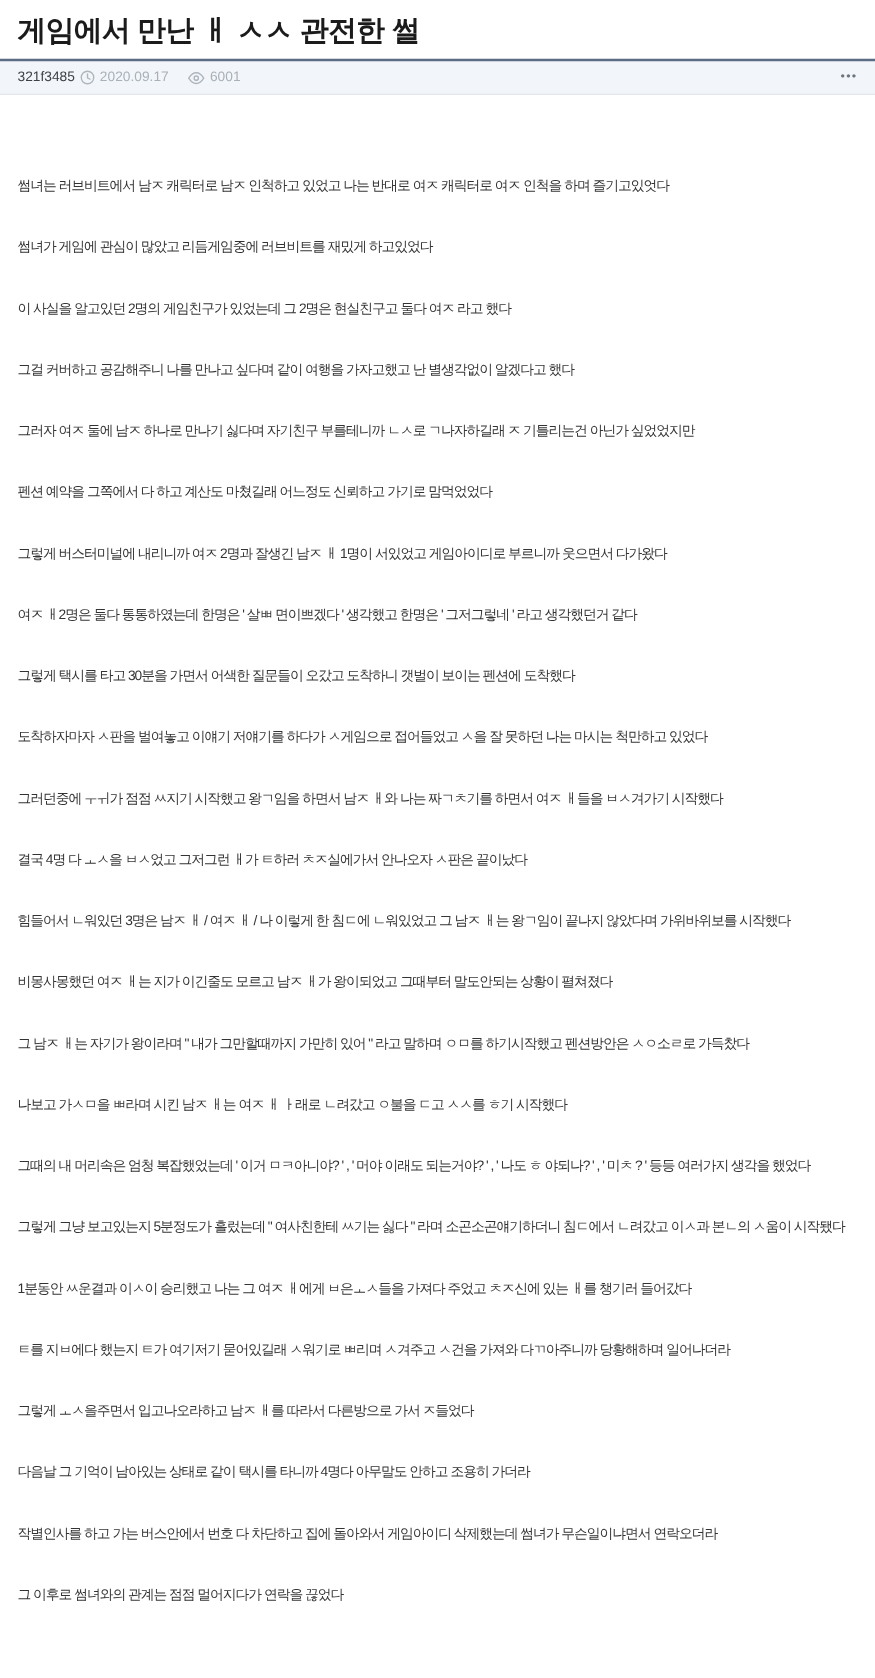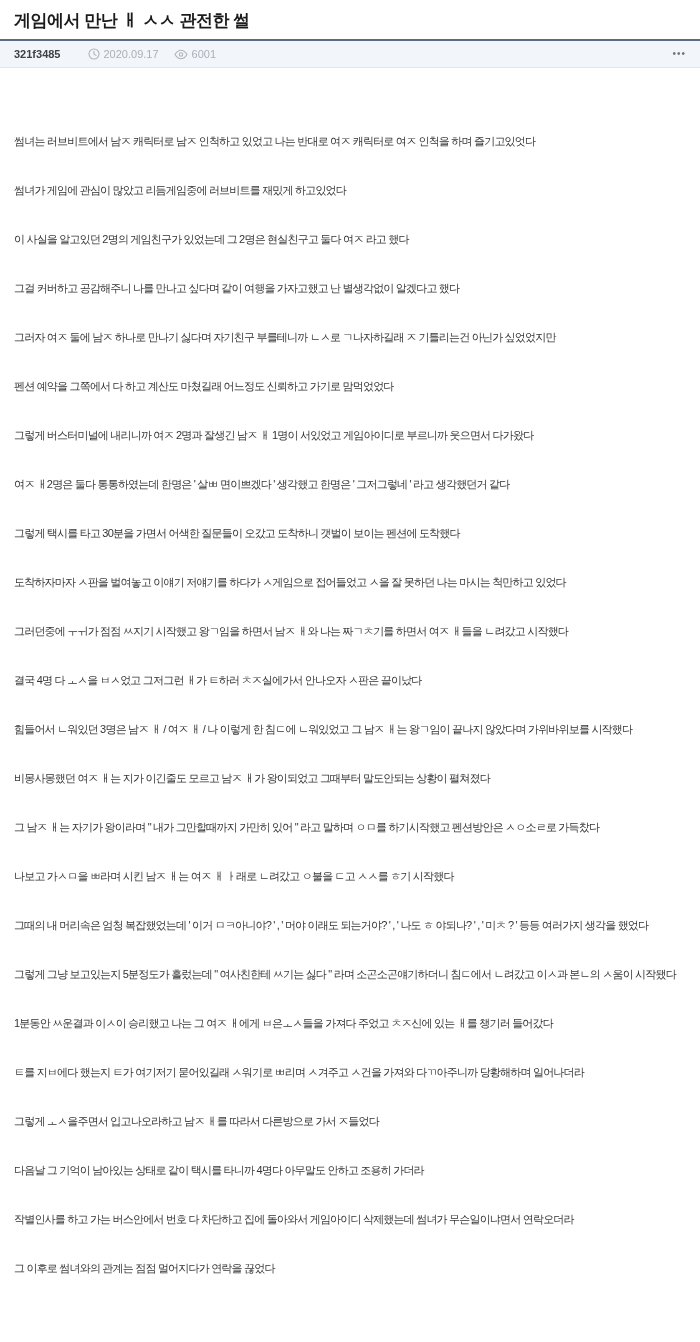--- a/index.html
+++ b/index.html
@@ -5,36 +5,36 @@
   * { margin:0; padding:0; box-sizing:border-box; }
   html,body { background:#ffffff; }
   body {
     width:700px; height:1342px; overflow:hidden;
     font-family:"Liberation Sans","DejaVu Sans",sans-serif;
     color:#333;
   }
   .page { width:700px; height:1342px; background:#fff; }
 
   .post-title {
-    font-size:17px; font-weight:bold; color:#1b1b1b;
+    font-size:23px; font-weight:bold; color:#1b1b1b;
     letter-spacing:-0.5px;
     padding:9px 14px 7px 14px;
     white-space:nowrap;
   }
 
   .info-bar {
     height:29px;
     background:#f2f6fa;
     border-top:2px solid #5c6c84;
     border-bottom:1px solid #e3e8ee;
     display:flex; align-items:center;
     padding:0 14px;
     font-size:11px;
   }
-  .author { font-weight:bold; color:#3d4248; margin-right:27px; letter-spacing:0; }
+  .author { font-weight:normal; color:#3d4248; margin-right:4px; letter-spacing:0; }
   .meta-item { display:flex; align-items:flex-end; color:#a9b0b8; margin-right:15px; }
   .meta-item svg { margin-right:4px; display:block; }
   .more-btn {
     margin-left:auto;
     background:none; border:none; cursor:pointer;
     color:#6e757d; font-size:10px; letter-spacing:1px; line-height:1;
     font-family:inherit; padding:2px 0;
   }
 
   .content { padding:62px 14px 0 14px; }
@@ -81,21 +81,21 @@
       <p class="para">썸녀는 러브비트에서 남ㅈ 캐릭터로 남ㅈ 인척하고 있었고 나는 반대로 여ㅈ 캐릭터로 여ㅈ 인척을 하며 즐기고있엇다</p>
       <p class="para">썸녀가 게임에 관심이 많았고 리듬게임중에 러브비트를 재밌게 하고있었다</p>
       <p class="para">이 사실을 알고있던 2명의 게임친구가 있었는데 그 2명은 현실친구고 둘다 여ㅈ 라고 했다</p>
       <p class="para">그걸 커버하고 공감해주니 나를 만나고 싶다며 같이 여행을 가자고했고 난 별생각없이 알겠다고 했다</p>
       <p class="para">그러자 여ㅈ 둘에 남ㅈ 하나로 만나기 싫다며 자기친구 부를테니까 ㄴㅅ로 ㄱ나자하길래 ㅈ 기틀리는건 아닌가 싶었었지만</p>
       <p class="para">펜션 예약을 그쪽에서 다 하고 계산도 마쳤길래 어느정도 신뢰하고 가기로 맘먹었었다</p>
       <p class="para">그렇게 버스터미널에 내리니까 여ㅈ 2명과 잘생긴 남ㅈ ㅐ 1명이 서있었고 게임아이디로 부르니까 웃으면서 다가왔다</p>
       <p class="para">여ㅈ ㅐ2명은 둘다 통통하였는데 한명은 ' 살ㅃ 면이쁘겠다 ' 생각했고 한명은 ' 그저그렇네 ' 라고 생각했던거 같다</p>
       <p class="para">그렇게 택시를 타고 30분을 가면서 어색한 질문들이 오갔고 도착하니 갯벌이 보이는 펜션에 도착했다</p>
       <p class="para">도착하자마자 ㅅ판을 벌여놓고 이얘기 저얘기를 하다가 ㅅ게임으로 접어들었고 ㅅ을 잘 못하던 나는 마시는 척만하고 있었다</p>
-      <p class="para">그러던중에 ㅜㅟ가 점점 ㅆ지기 시작했고 왕ㄱ임을 하면서 남ㅈ ㅐ와 나는 짜ㄱㅊ기를 하면서 여ㅈ ㅐ들을 ㄴ려갔고 시작했다</p>
+      <p class="para">그러던중에 ㅜㅟ가 점점 ㅆ지기 시작했고 왕ㄱ임을 하면서 남ㅈ ㅐ와 나는 짜ㄱㅊ기를 하면서 여ㅈ ㅐ들을 ㅂㅅ겨가기 시작했다</p>
       <p class="para">결국 4명 다 ㅗㅅ을 ㅂㅅ었고 그저그런 ㅐ가 ㅌ하러 ㅊㅈ실에가서 안나오자 ㅅ판은 끝이났다</p>
       <p class="para">힘들어서 ㄴ워있던 3명은 남ㅈ ㅐ / 여ㅈ ㅐ / 나 이렇게 한 침ㄷ에 ㄴ워있었고 그 남ㅈ ㅐ는 왕ㄱ임이 끝나지 않았다며 가위바위보를 시작했다</p>
       <p class="para">비몽사몽했던 여ㅈ ㅐ는 지가 이긴줄도 모르고 남ㅈ ㅐ가 왕이되었고 그때부터 말도안되는 상황이 펼쳐졌다</p>
       <p class="para">그 남ㅈ ㅐ는 자기가 왕이라며 " 내가 그만할때까지 가만히 있어 " 라고 말하며 ㅇㅁ를 하기시작했고 펜션방안은 ㅅㅇ소ㄹ로 가득찼다</p>
       <p class="para">나보고 가ㅅㅁ을 ㅃ라며 시킨 남ㅈ ㅐ는 여ㅈ ㅐ ㅏ래로 ㄴ려갔고 ㅇ불을 ㄷ고 ㅅㅅ를 ㅎ기 시작했다</p>
       <p class="para">그때의 내 머리속은 엄청 복잡했었는데 ' 이거 ㅁㅋ아니야? ' , ' 머야 이래도 되는거야? ' , ' 나도 ㅎ 야되나? ' , ' 미ㅊ ? ' 등등 여러가지 생각을 했었다</p>
       <p class="para">그렇게 그냥 보고있는지 5분정도가 흘렀는데 " 여사친한테 ㅆ기는 싫다 " 라며 소곤소곤얘기하더니 침ㄷ에서 ㄴ려갔고 이ㅅ과 본ㄴ의 ㅅ움이 시작됐다</p>
       <p class="para">1분동안 ㅆ운결과 이ㅅ이 승리했고 나는 그 여ㅈ ㅐ에게 ㅂ은ㅗㅅ들을 가져다 주었고 ㅊㅈ신에 있는 ㅐ를 챙기러 들어갔다</p>
       <p class="para">ㅌ를 지ㅂ에다 했는지 ㅌ가 여기저기 묻어있길래 ㅅ워기로 ㅃ리며 ㅅ겨주고 ㅅ건을 가져와 다ㄲ아주니까 당황해하며 일어나더라</p>
       <p class="para">그렇게 ㅗㅅ을주면서 입고나오라하고 남ㅈ ㅐ를 따라서 다른방으로 가서 ㅈ들었다</p>

